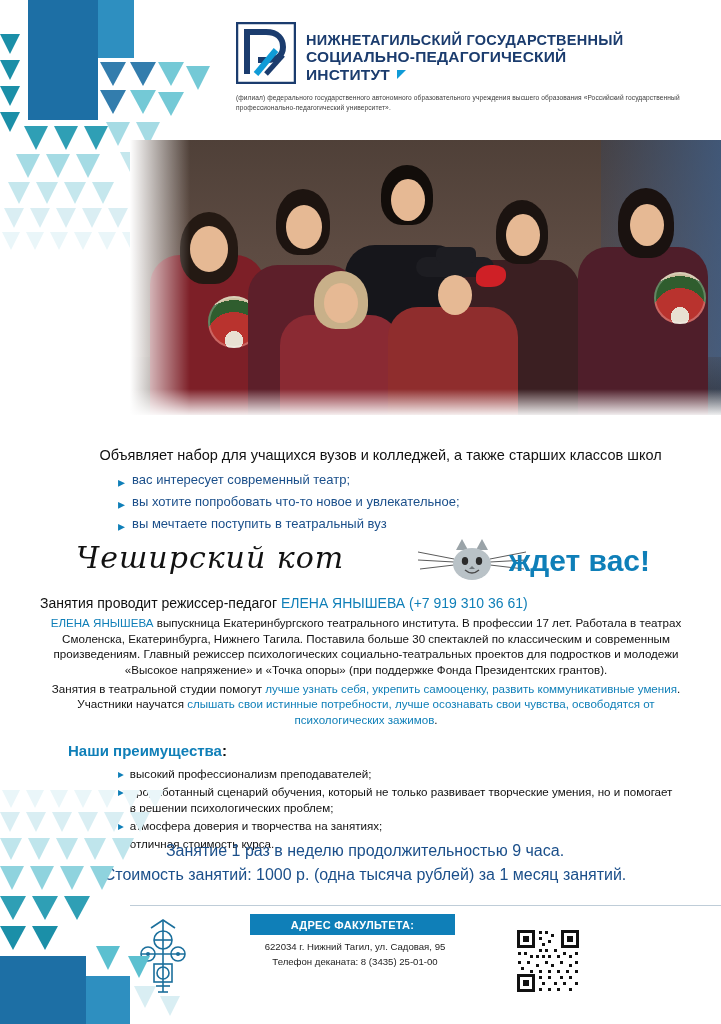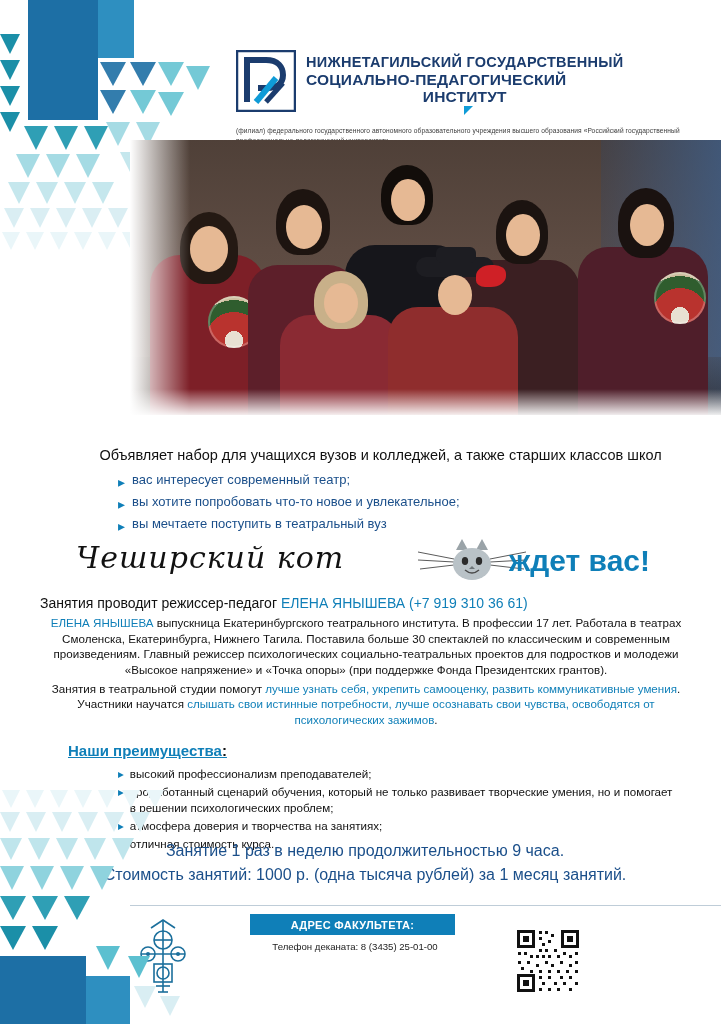--- a/index.html
+++ b/index.html
@@ -14,26 +14,26 @@
   .page{position:relative;width:721px;height:1024px;overflow:hidden;}
 
   
   .mosaic{position:absolute;pointer-events:none;}
   .mosaic-tl{left:0;top:0;width:235px;height:290px;}
   .mosaic-bl{left:0;top:790px;width:240px;height:234px;}
   .mosaic svg{display:block;}
 
   
   .header{position:absolute;left:236px;top:22px;width:470px;}
-  .logo-wrap{display:flex;align-items:flex-start;margin-top:28px;}
+  .logo-wrap{display:flex;align-items:flex-end;}
   .logo-mark{width:60px;height:62px;flex:0 0 60px;}
   .logo-text{margin-left:10px;padding-top:4px;}
   .logo-l1{font-size:14.5px;font-weight:bold;color:#1b3c6e;letter-spacing:.3px;line-height:1.15;}
   .logo-l2{font-size:15.5px;font-weight:bold;color:#1b3c6e;letter-spacing:.2px;line-height:1.15;}
-  .logo-l3{font-size:15.5px;font-weight:bold;color:#1b3c6e;letter-spacing:.2px;line-height:1.15;display:flex;align-items:center;flex-direction:column;}
+  .logo-l3{font-size:15.5px;font-weight:bold;color:#1b3c6e;letter-spacing:.2px;line-height:1.15;display:flex;align-items:center;}
   .logo-l3 .tri{display:inline-block;width:0;height:0;border-left:9px solid #0f9bd7;border-bottom:9px solid transparent;margin-left:7px;margin-bottom:2px;}
   .subnote{margin-top:9px;font-size:6.6px;color:#3b3b3b;line-height:1.45;letter-spacing:.1px;}
 
   
   .photo{position:absolute;left:130px;top:140px;width:591px;height:275px;overflow:hidden;background:#6d5a53;}
   .photo .bgwall{position:absolute;inset:0;background:
      linear-gradient(180deg,#4f4038 0%,#5d4b42 40%,#6b564b 100%);}
   .photo .curtain{position:absolute;right:0;top:0;width:120px;height:100%;
      background:linear-gradient(90deg,rgba(40,70,110,.25),rgba(60,95,140,.75));}
   .photo .floor{position:absolute;left:0;bottom:0;width:100%;height:58px;background:linear-gradient(180deg,rgba(60,48,40,.2),rgba(30,22,18,.55));}
@@ -67,21 +67,21 @@
      font-size:30px;color:#111;letter-spacing:1px;}
   .cat-wait{position:absolute;right:28px;top:6px;font-size:30px;font-weight:bold;color:#0f7fb8;}
   .catimg{position:absolute;left:360px;top:0px;width:108px;height:46px;}
 
   .teacher{position:absolute;left:40px;top:595px;width:650px;text-align:left;font-size:14px;color:#111;}
   .teacher .hl{color:#0f7fb8;}
   .para{position:absolute;left:36px;top:615px;width:660px;font-size:11.6px;line-height:1.35;color:#111;text-align:left;}
   .para .hl{color:#0f7fb8;}
   .para p{margin:0 0 3px 0;text-align:center;}
 
-  .adv-title{position:absolute;left:68px;top:742px;font-size:15px;font-weight:bold;color:#0f7fb8;text-decoration:underline;}
+  .adv-title{position:absolute;left:68px;top:742px;font-size:15px;font-weight:bold;color:#0f7fb8;}
   .adv-title .blk{color:#111;}
   .adv{position:absolute;left:118px;top:766px;width:560px;font-size:11.6px;line-height:1.38;}
   .adv .row{display:flex;margin-bottom:2px;}
   .adv .mark{color:#0f7fb8;margin-right:6px;}
   .price1{position:absolute;left:40px;top:842px;width:650px;text-align:center;font-size:16px;color:#1b4f8a;}
   .price2{position:absolute;left:40px;top:866px;width:650px;text-align:center;font-size:16px;color:#1b4f8a;}
 
   
   .rule{position:absolute;left:130px;top:905px;width:591px;height:1px;background:#bfcdd8;}
   .addrbar{position:absolute;left:250px;top:914px;width:205px;height:21px;background:#0f7fb8;
@@ -342,20 +342,21 @@
         <circle cx="50" cy="36" r="2"></circle>
       </g>
     </svg>
   </div>
 
   <div class="addrbar">
     <span>АДРЕС ФАКУЛЬТЕТА:</span>
   </div>
 
   <div class="addr">
+    <div>622034 г. Нижний Тагил, ул. Садовая, 95</div>
     <div>Телефон деканата: 8 (3435) 25-01-00</div>
   </div>
 
   <div class="qr">
     <svg width="66" height="66" viewBox="0 0 66 66" xmlns="http://www.w3.org/2000/svg">
       <rect width="66" height="66" fill="#ffffff"></rect>
       <g fill="#111">
         <rect x="2" y="2" width="18" height="18"></rect>
           <rect x="5" y="5" width="12" height="12" fill="#fff"></rect>
           <rect x="8" y="8" width="6" height="6"></rect>

